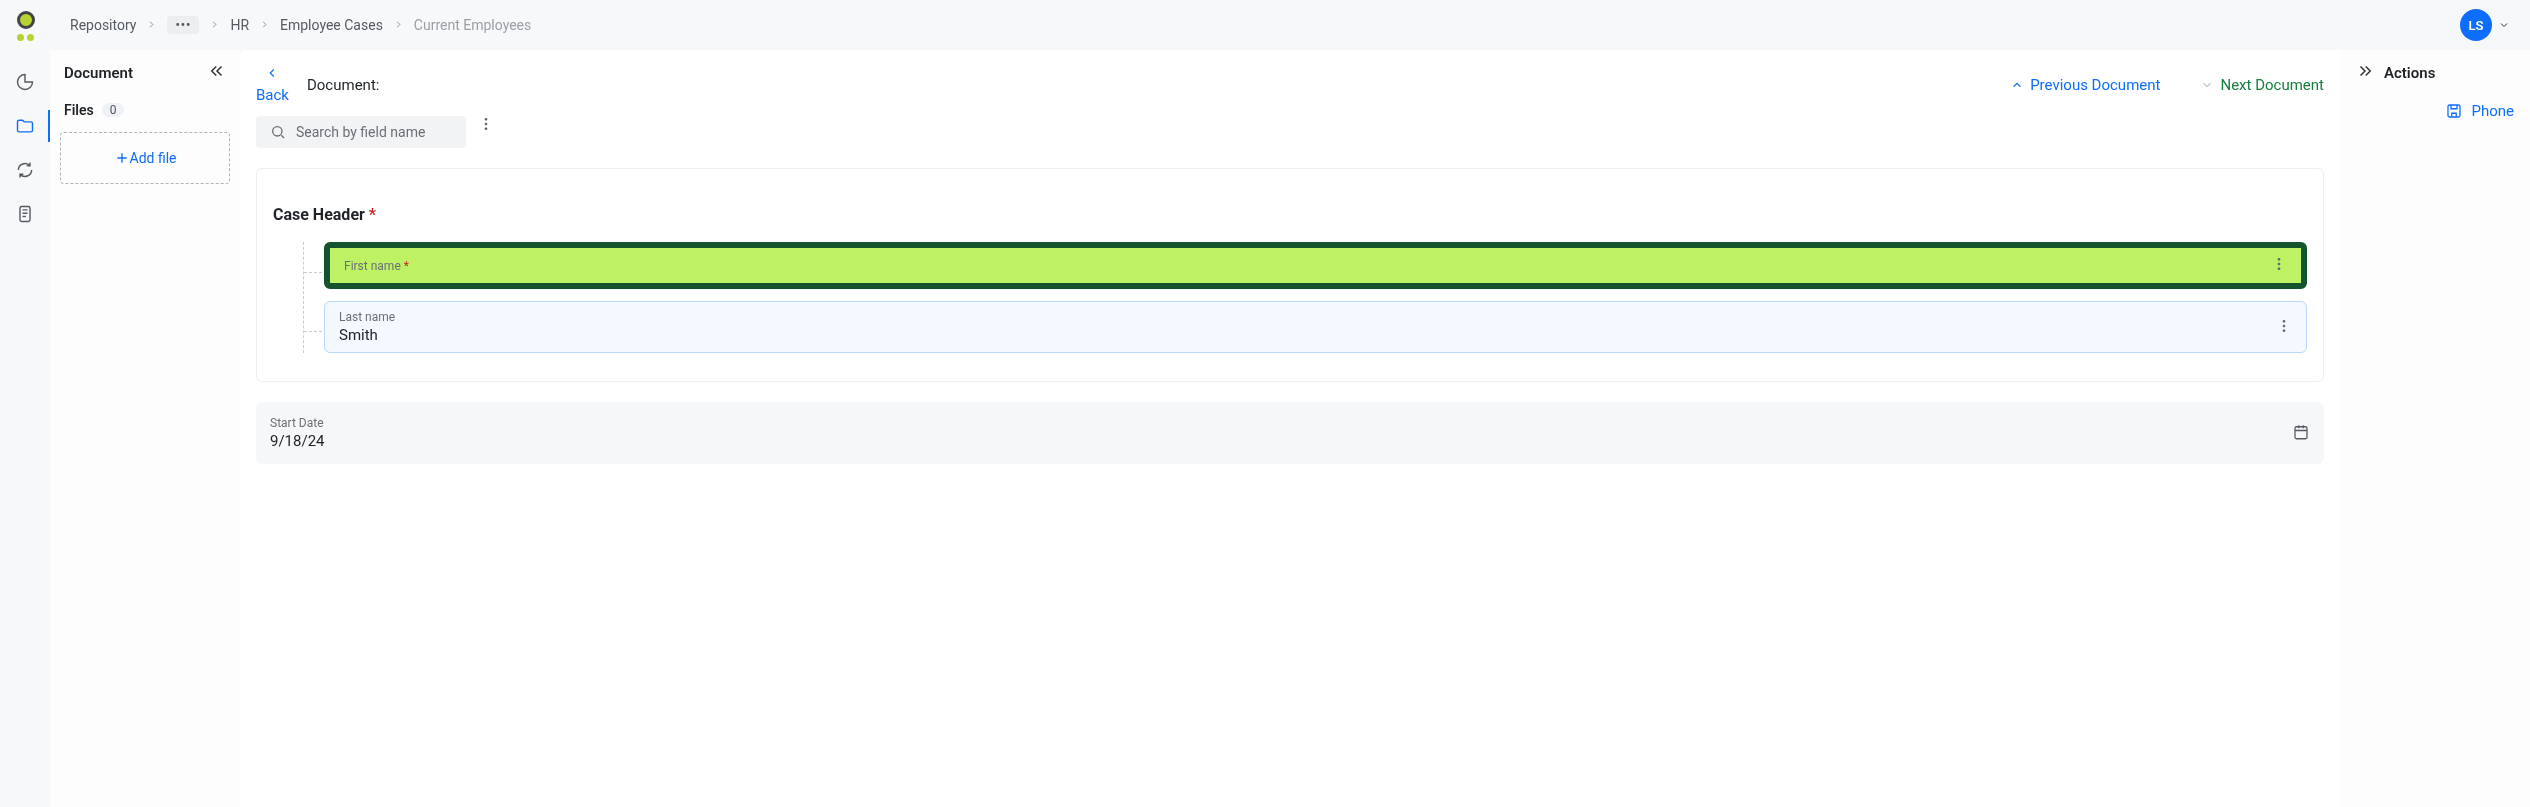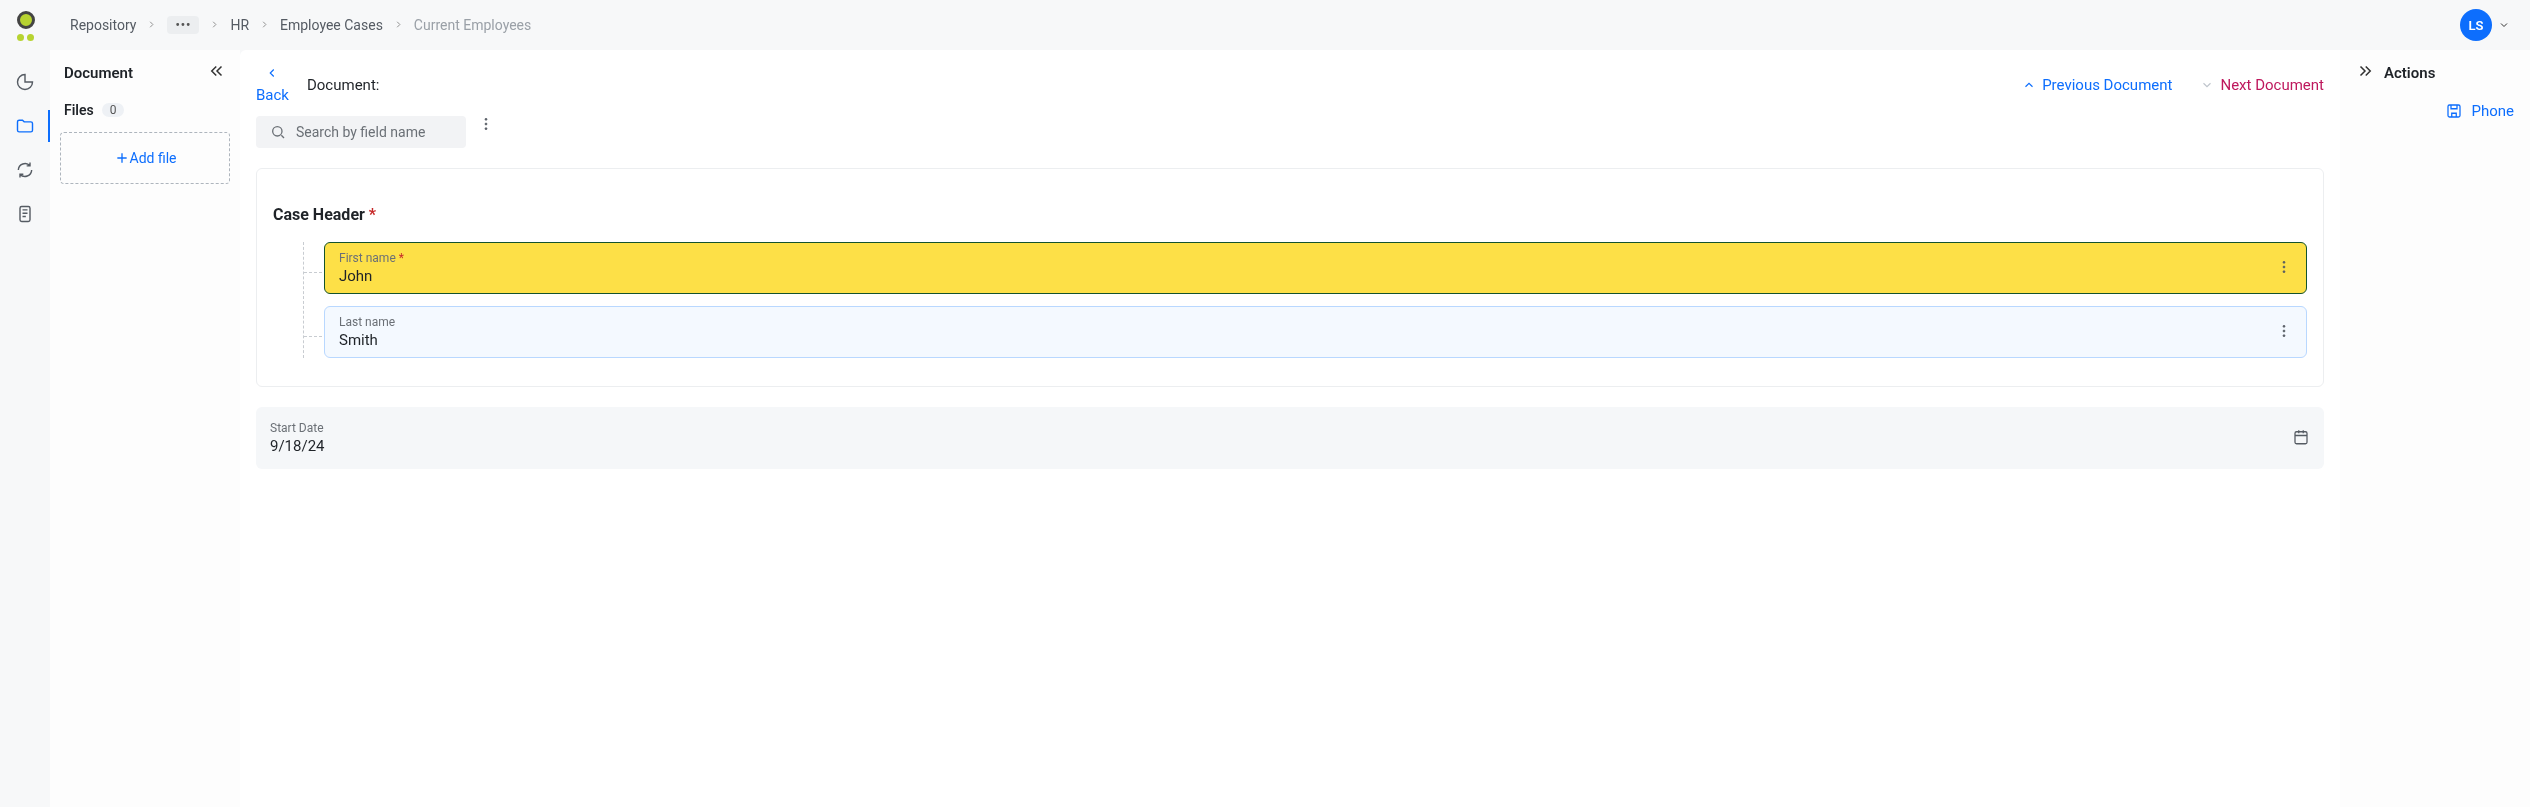--- a/index.html
+++ b/index.html
@@ -187,31 +187,31 @@
     .back-link svg { width:14px; height:14px; stroke:#0d6efd; }
     .doc-label {
       margin-left:18px;
       font-size:15px;
       color:#1f2328;
     }
     .main-header .nav-spacer { flex:1; }
     .doc-nav {
       display:flex;
       align-items:flex-end;
-      gap:28px;
+      gap:40px;
     }
     .doc-nav-item {
       display:flex;
       align-items:center;
       gap:6px;
       font-size:15px;
       cursor:pointer;
     }
     .doc-nav-item.enabled { color:#0d6efd; }
-    .doc-nav-item.disabled { color:#be185d; cursor:default; }
+    .doc-nav-item.disabled { color:#15803d; cursor:default; }
     .doc-nav-item svg { width:14px; height:14px; }
 
     .search-row {
       display:flex;
       align-items:flex-start;
       gap:12px;
       padding: 0 16px 20px 16px;
     }
     .search-box {
       display:flex;
@@ -257,22 +257,22 @@
     }
     .field-branch::before {
       content:'';
       position:absolute;
       left:-20px;
       top:30px;
       width:18px;
       border-top:1px dashed #c8ccd1;
     }
     .field-row {
-      background:#fde047;
-      border:1px solid #14532d;
+      background:#bef264;
+      border:6px solid #14532d;
       border-radius:6px;
       padding: 8px 14px;
       display:flex;
       align-items:center;
     }
     .field-row.highlight {
       border:1px solid #b9d8ff;
       background:#f4f9ff;
     }
     .field-label-col {
@@ -465,21 +465,20 @@
           <span class="req-star"> *</span>
         </div>
         <div class="field-tree">
           <div class="field-branch">
             <div class="field-row">
               <div class="field-label-col">
                 <span class="field-label">
                   <span>First name</span>
                   <span class="req-star"> *</span>
                 </span>
-                <span class="field-value">John</span>
               </div>
               <span class="row-kebab">
                 <svg viewBox="0 0 24 24" fill="none">
                     <circle cx="12" cy="5" r="1.5" fill="#555b63"></circle>
                     <circle cx="12" cy="12" r="1.5" fill="#555b63"></circle>
                     <circle cx="12" cy="19" r="1.5" fill="#555b63"></circle>
                   </svg>
               </span>
             </div>
           </div>

